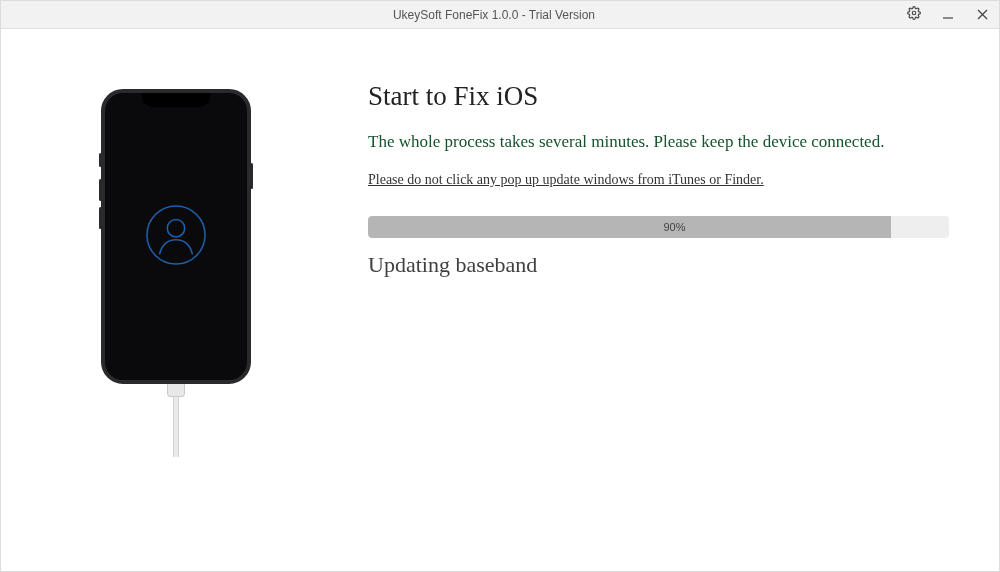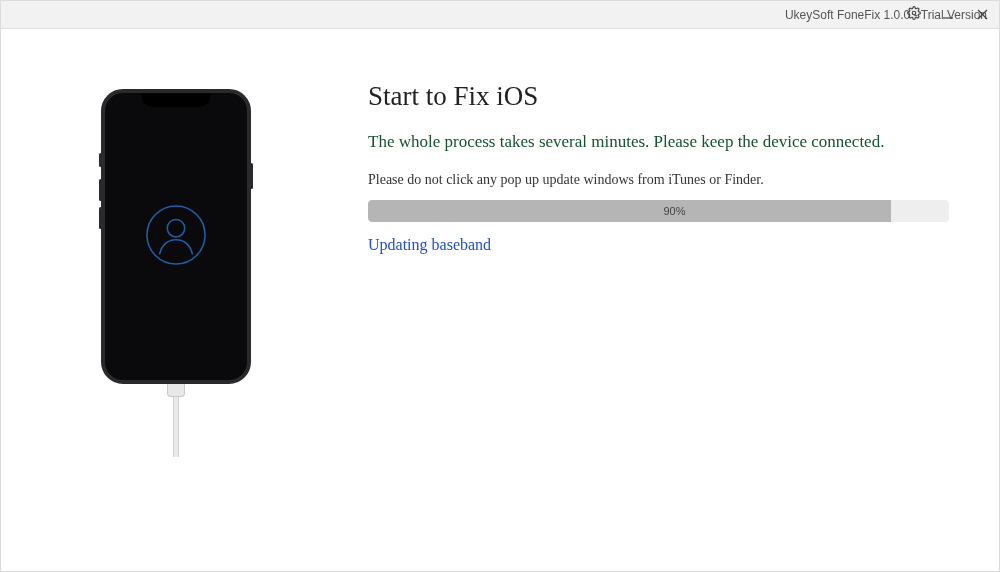--- a/index.html
+++ b/index.html
@@ -1,21 +1,21 @@
 <!DOCTYPE html>
 <html><head>
   <meta charset="utf-8">
   <style>
     * { box-sizing: border-box; margin: 0; padding: 0; }
     html, body { width: 1000px; height: 572px; font-family: "Times New Roman", Times, serif; background: #ffffff; overflow: hidden; }
 
     .window { width: 1000px; height: 572px; display: flex; flex-direction: column; border: 1px solid #dcdcdc; }
 
     .titlebar { height: 28px; background: #f2f2f2; border-bottom: 1px solid #e0e0e0; display: flex; align-items: center; position: relative; }
-    .titlebar-title { position: absolute; left: 0; right: 12px; text-align: right; font-size: 12px; color: #555; font-family: Arial, sans-serif; }
+    .titlebar-title { position: absolute; left: 0; right: 12px; text-align: center; font-size: 12px; color: #555; font-family: Arial, sans-serif; }
     .titlebar-buttons { position: absolute; right: 0; top: 0; height: 100%; display: flex; align-items: center; }
     .titlebar-btn { width: 34px; height: 28px; display: flex; align-items: center; justify-content: center; cursor: pointer; }
     .titlebar-btn svg { stroke: #444; }
 
     .content { flex: 1; display: flex; padding: 50px 30px 30px 30px; gap: 47px; }
 
     .phone-wrap { width: 290px; display: flex; flex-direction: column; align-items: center; padding-top: 10px; }
     .phone { width: 150px; height: 295px; background: #0a0a0c; border: 4px solid #2a2a2c; border-radius: 22px; position: relative; display: flex; align-items: center; justify-content: center; }
     .phone::before { content: ""; position: absolute; top: 0; left: 50%; transform: translateX(-50%); width: 68px; height: 14px; background: #000; border-bottom-left-radius: 10px; border-bottom-right-radius: 10px; }
     .person-icon { width: 62px; height: 62px; }
@@ -24,27 +24,27 @@
     .side-left-a { left: -6px; top: 60px; width: 3px; height: 14px; border-radius: 2px; }
     .side-left-b { left: -6px; top: 86px; width: 3px; height: 22px; border-radius: 2px; }
     .side-left-c { left: -6px; top: 114px; width: 3px; height: 22px; border-radius: 2px; }
 
     .connector { width: 18px; height: 14px; background: #e8e8e8; border: 1px solid #c9c9c9; border-top: none; border-bottom-left-radius: 4px; border-bottom-right-radius: 4px; margin-top: -1px; }
     .cable { width: 6px; height: 60px; background: #eaeaea; border-left: 1px solid #d4d4d4; border-right: 1px solid #d4d4d4; }
 
     .main { flex: 1; padding-top: 2px; padding-right: 20px; }
     .heading { font-size: 27px; color: #222; margin-bottom: 20px; font-weight: normal; }
     .subheading { font-size: 17px; color: #14532d; margin-bottom: 20px; }
-    .warning { font-size: 14px; color: #333; margin-bottom: 12px; }
+    .warning { font-size: 14px; color: #333; margin-bottom: 28px; text-decoration: underline; }
 
     .progress-track { width: 100%; height: 22px; background: #eeeeee; border-radius: 4px; position: relative; overflow: hidden; margin-bottom: 14px; }
     .progress-fill { height: 100%; background: #b5b5b5; border-radius: 4px 0 0 4px; }
     .progress-label { position: absolute; left: 0; right: 0; top: 0; bottom: 0; display: flex; align-items: center; justify-content: center; font-size: 11px; color: #444; font-family: Arial, sans-serif; padding-left: 32px; }
 
-    .status { color: #1d4ed8; font-size: 16px; }
+    .status { color: #404040; font-size: 22px; }
   </style>
 </head>
 <body>
 
 <div class="window">
 
   <div class="titlebar">
     <div class="titlebar-title">UkeySoft FoneFix 1.0.0 - Trial Version</div>
     <div class="titlebar-buttons">
       <div class="titlebar-btn">

